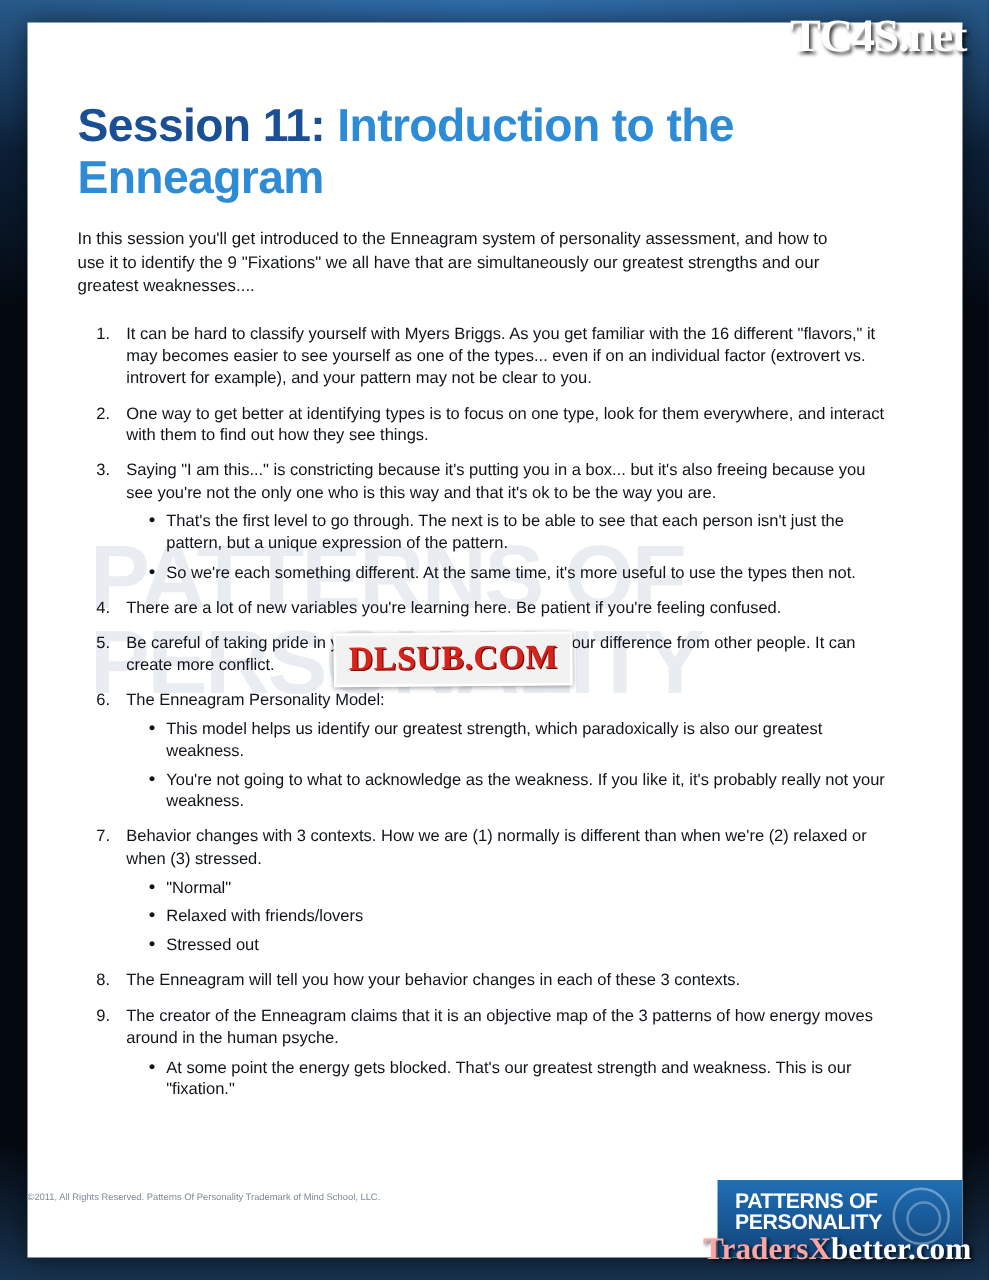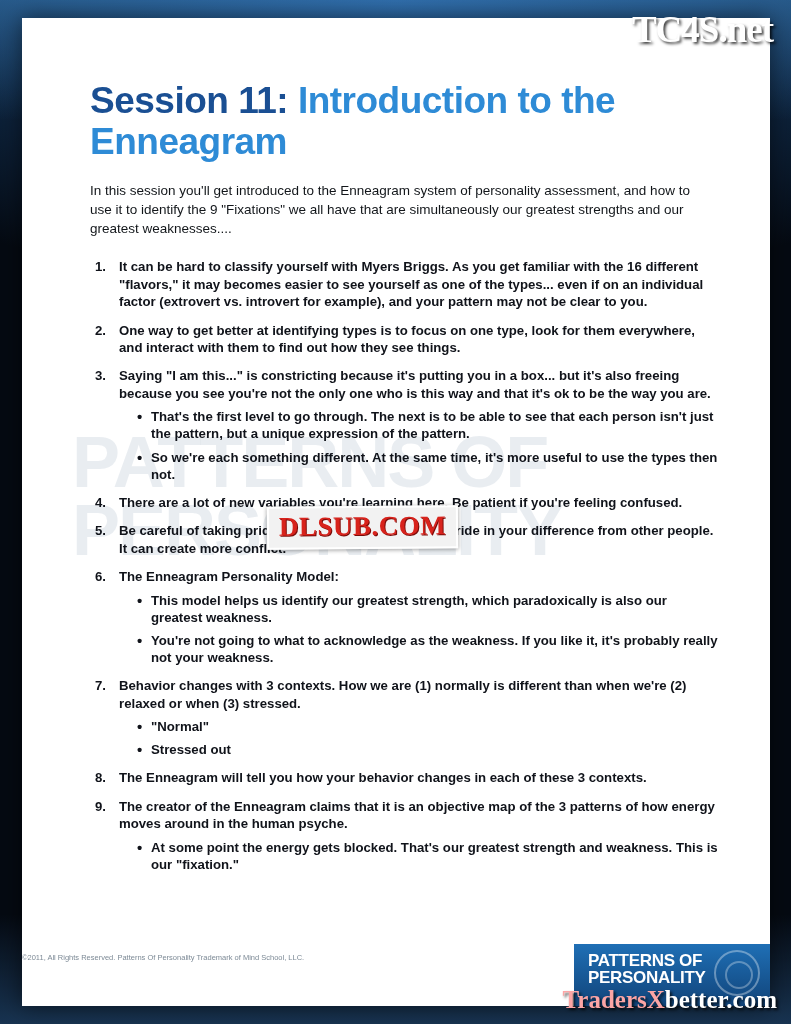--- a/index.html
+++ b/index.html
@@ -71,21 +71,21 @@
     top: 18px;
     width: 748px;
     height: 988px;
     background: #ffffff;
     box-shadow: 0 0 22px rgba(0,0,0,0.55);
     overflow: hidden;
   }
   .sheet-inner {
     position: absolute;
     inset: 0;
-    padding: 62px 44px 0 68px;
+    padding: 62px 44px 0 40px;
   }
 
   
   .bg-watermark {
     position: absolute;
     left: 50px;
     top: 410px;
     width: 660px;
     font-family: "Liberation Sans", sans-serif;
     font-weight: bold;
@@ -121,25 +121,24 @@
   }
 
   h2.keypoints {
     margin: 0 0 10px 0;
     font-size: 20px;
     font-weight: bold;
     color: #1a6fb5;
   }
 
   ol.points {
-    margin: 5px;
+    margin: 15px;
     padding: 0;
     list-style: none;
     counter-reset: pt;
-    font-weight: bold;
   }
   ol.points > li {
     position: relative;
     counter-increment: pt;
     padding-left: 24px;
     margin-bottom: 11px;
     font-size: 13.2px;
     line-height: 1.32;
     color: #10131a;
   }
@@ -294,20 +293,21 @@
           <span>The Enneagram Personality Model:</span>
           <ul class="sub">
             <li>This model helps us identify our greatest strength, which paradoxically is also our greatest weakness.</li>
             <li>You're not going to what to acknowledge as the weakness. If you like it, it's probably really not your weakness.</li>
           </ul>
         </li>
         <li>
           <span>Behavior changes with 3 contexts. How we are (1) normally is different than when we're (2) relaxed or when (3) stressed.</span>
           <ul class="sub">
             <li>"Normal"</li>
+            <li>Relaxed with friends/lovers</li>
             <li>Stressed out</li>
           </ul>
         </li>
         <li>
           <span>The Enneagram will tell you how your behavior changes in each of these 3 contexts.</span>
         </li>
         <li>
           <span>The creator of the Enneagram claims that it is an objective map of the 3 patterns of how energy moves around in the human psyche.</span>
           <ul class="sub">
             <li>At some point the energy gets blocked. That's our greatest strength and weakness. This is our "fixation."</li>

